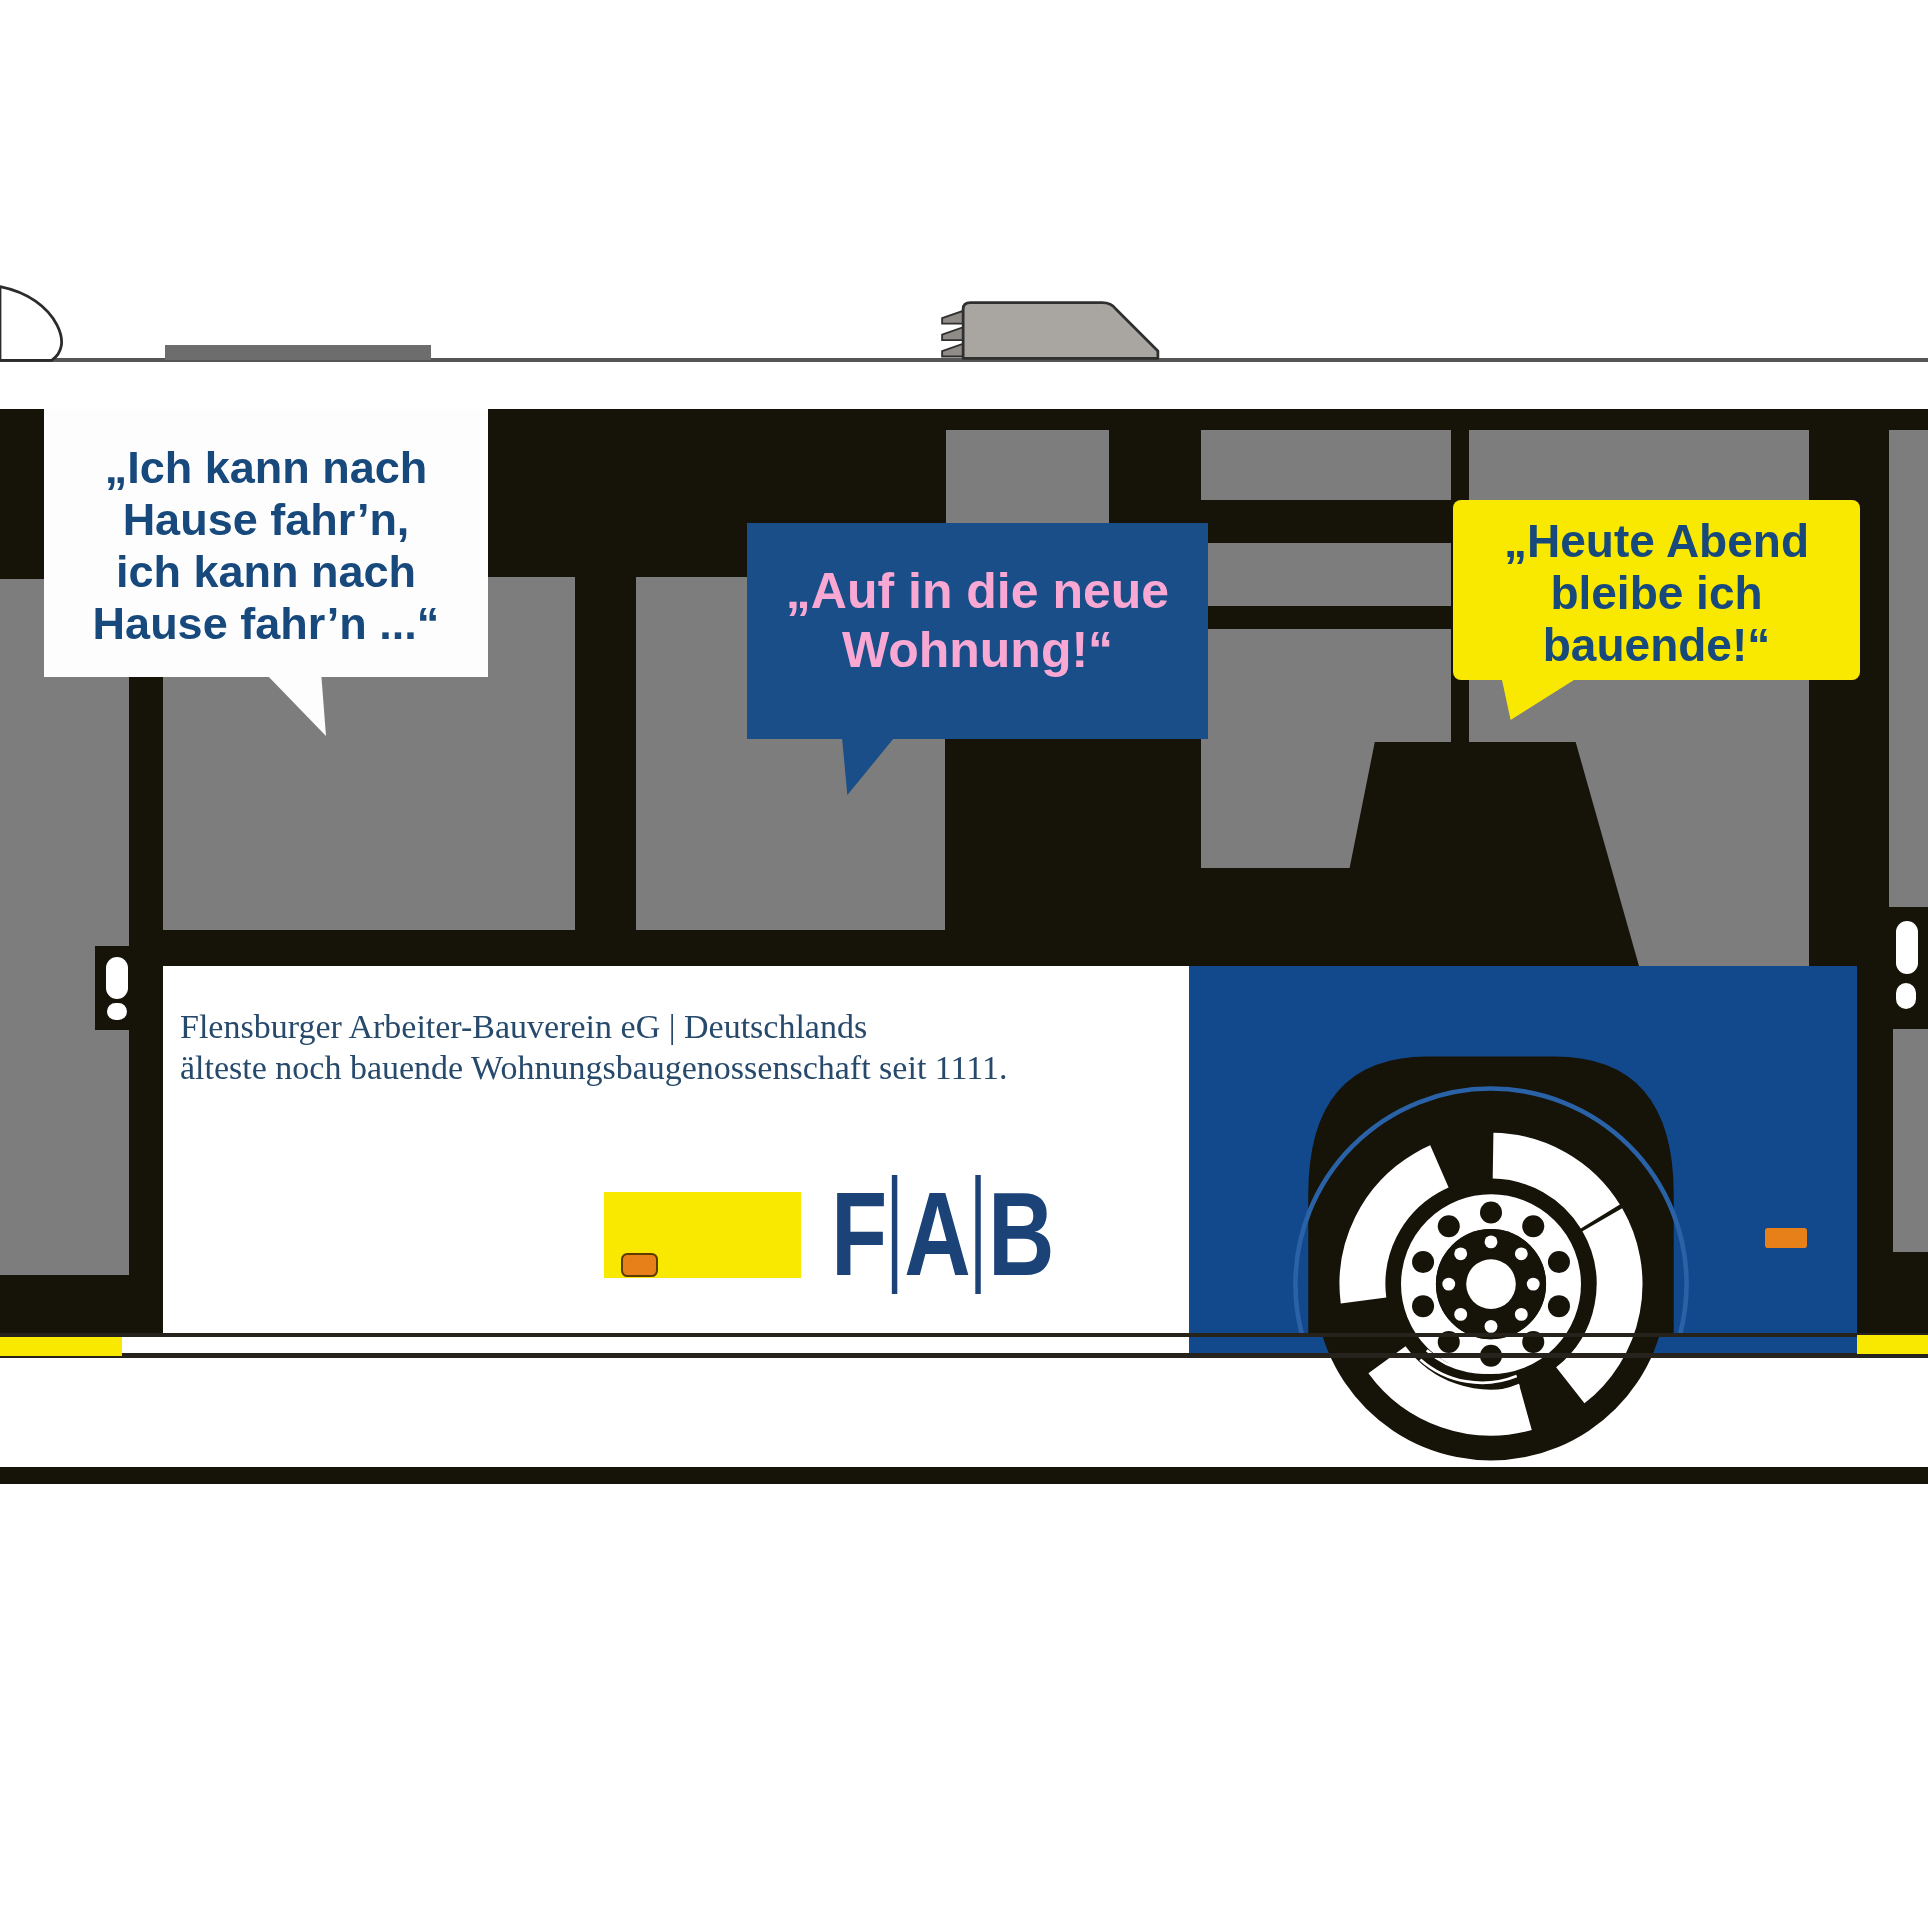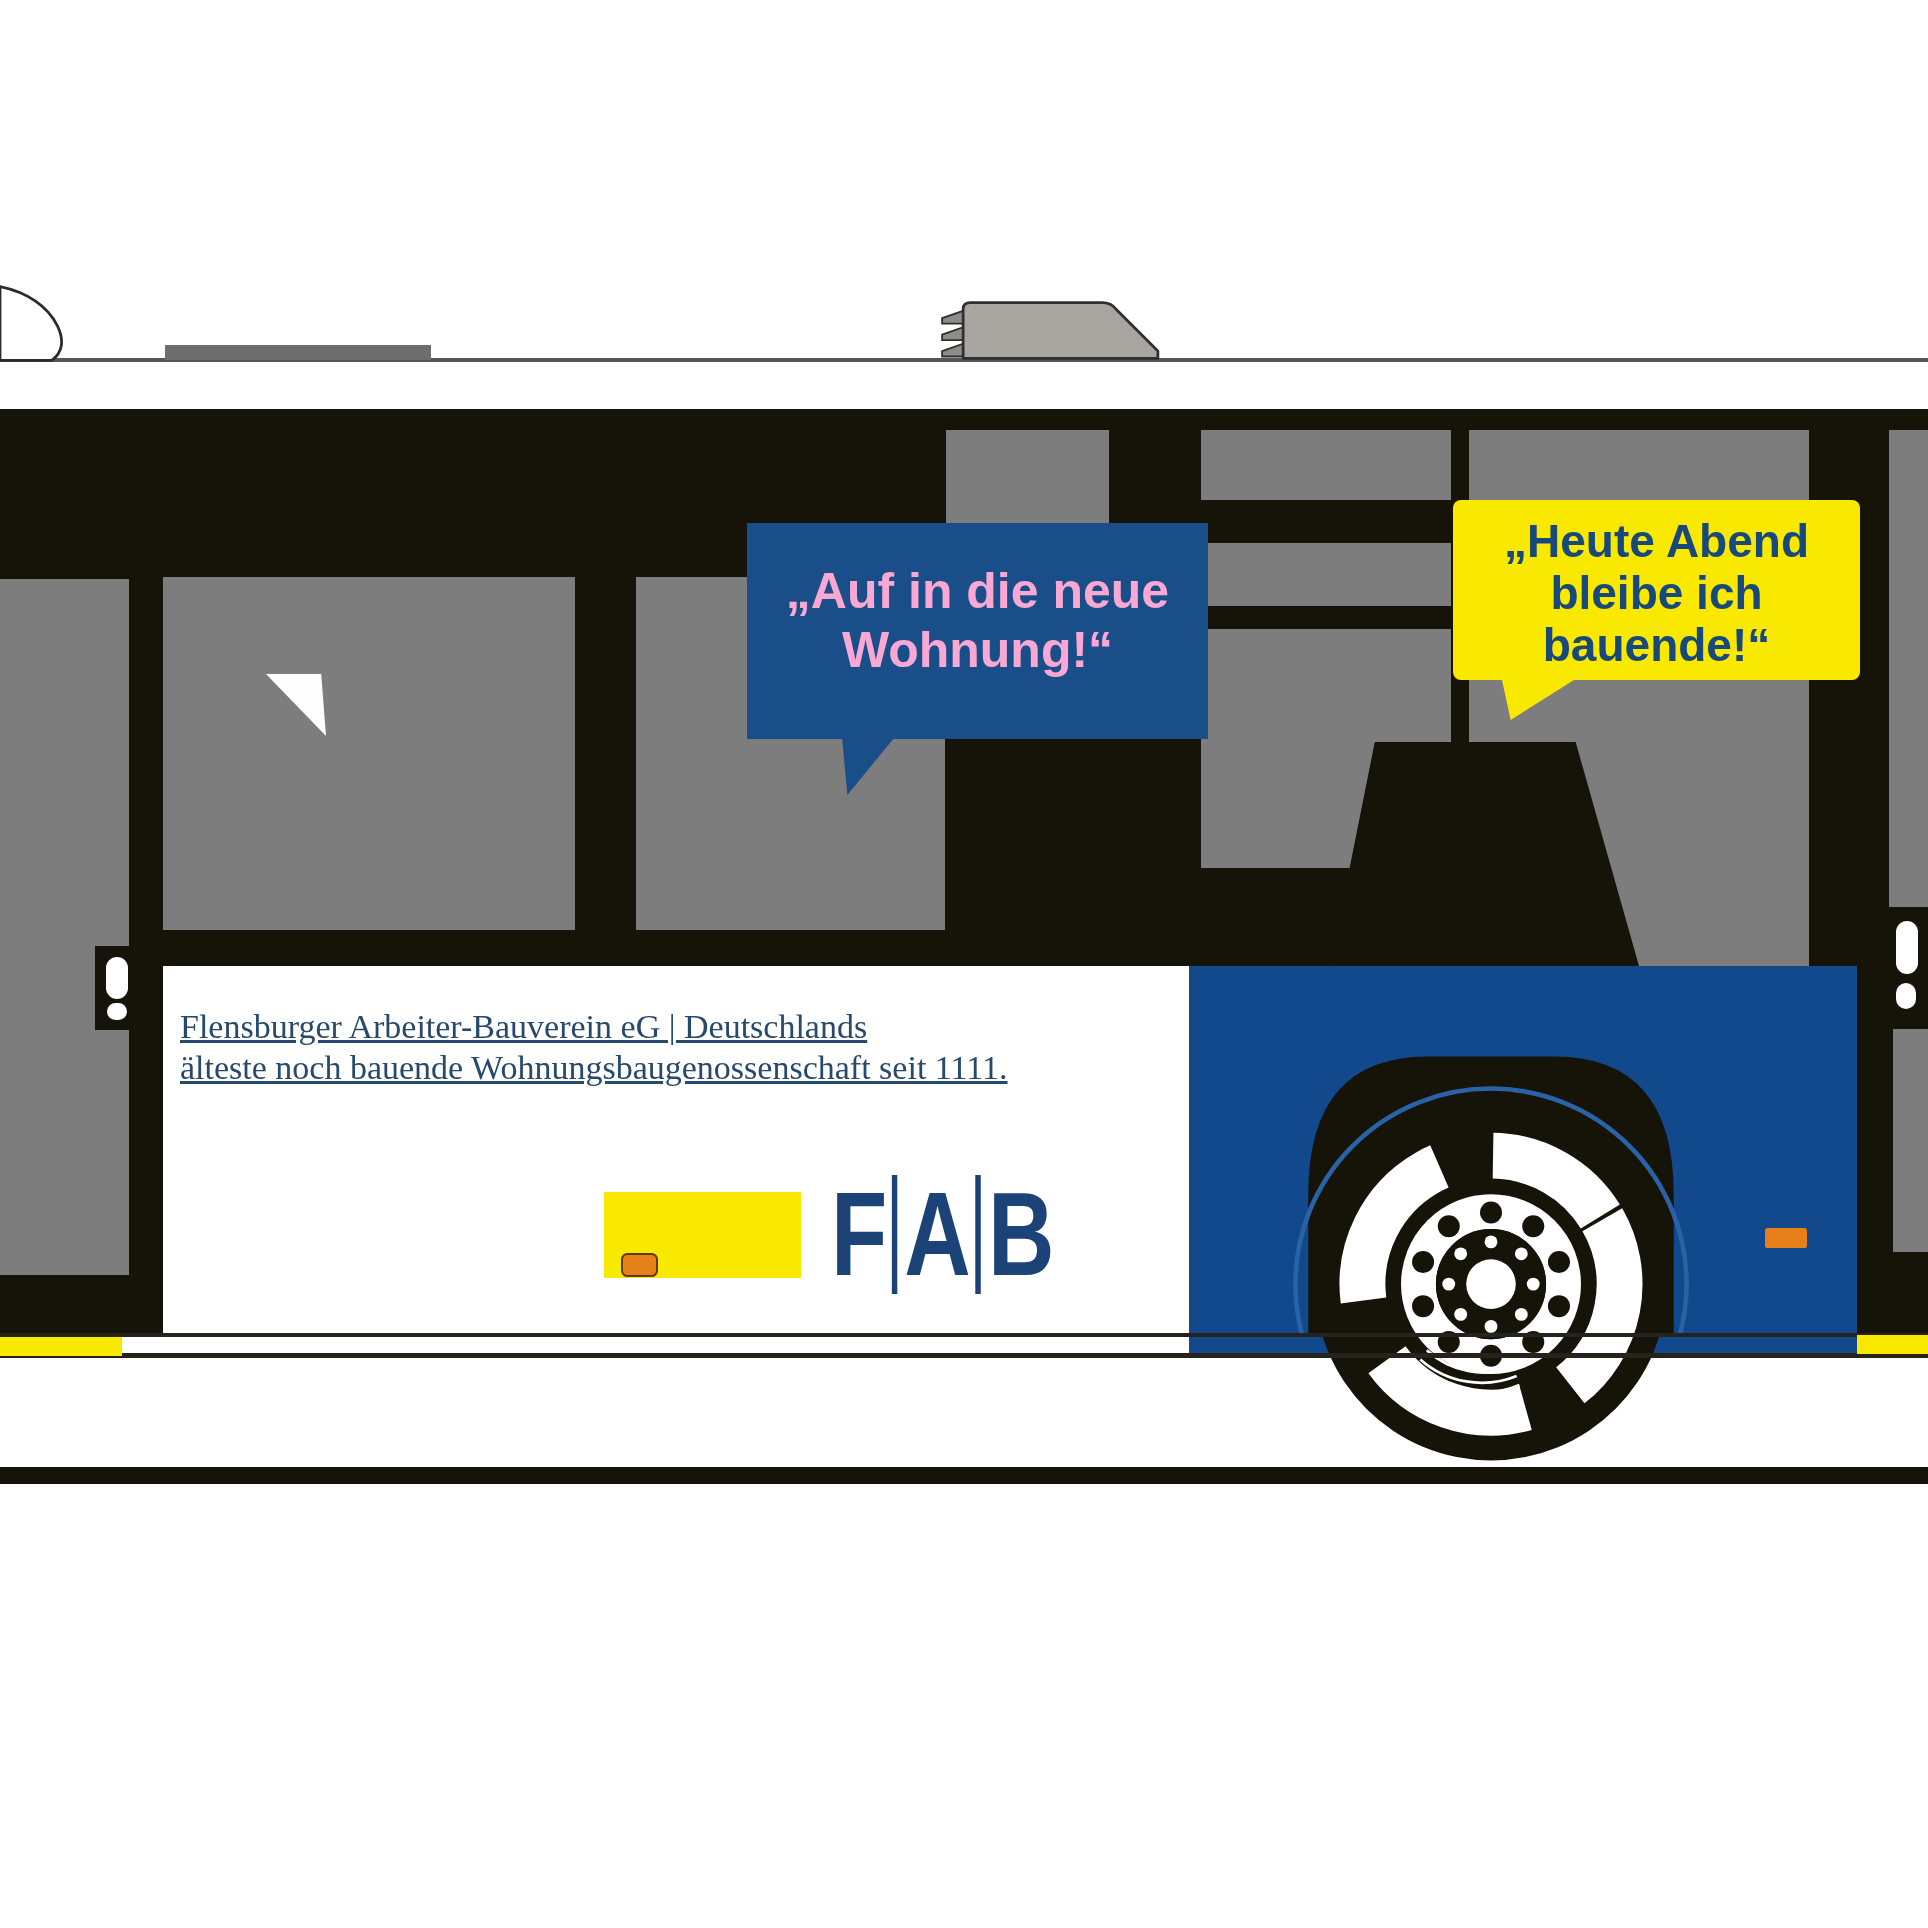--- a/index.html
+++ b/index.html
@@ -18,21 +18,21 @@
   .pill{position:absolute;background:#fff;border-radius:11px;}
   
   .bubble{position:absolute;box-sizing:border-box;text-align:center;font-weight:bold;}
   .bubble .ln{display:block;}
   .bubble-white{background:#fdfdfd;color:var(--speech-blue);font-size:45px;line-height:52px;padding-top:33px;}
   .bubble-blue{background:var(--bubble-blue);color:#f9a8d4;font-size:50px;line-height:59px;padding-top:39px;}
   .bubble-yellow{background:var(--accent-yellow);color:var(--speech-blue);font-size:46px;line-height:52px;padding-top:14.7px;}
   .tail{position:absolute;}
   
   .slogan{position:absolute;left:180px;top:1006px;color:var(--serif-blue);
-          font-family:"Liberation Serif",serif;font-size:34px;line-height:41px;white-space:nowrap;text-decoration:underline;}
+          font-family:"Liberation Serif",serif;font-size:34px;line-height:41px;white-space:nowrap;}
   
   .fab{position:absolute;left:831px;top:1175px;height:119px;display:flex;align-items:center;
        transform:scaleX(0.78);transform-origin:left center;color:var(--logo-blue);}
   .fab .letter{font-size:118px;font-weight:bold;line-height:119px;letter-spacing:-3.7px;}
   .fab .bar{width:7.3px;height:119px;background:var(--logo-blue);margin:0 9.2px;}
 </style>
 </head>
 <body>
 
 <div id="stage" style="--bus-black: #161309; --glass-gray: #7d7d7d; --roofline-gray: #565656; --roof-bar-gray: #6d6d6d; --ac-gray: #a9a6a2; --panel-blue: #12498c; --bubble-blue: #1a4e88; --speech-blue: #17497c; --serif-blue: #27496b; --logo-blue: #1c4378; --accent-yellow: #f9e800; --accent-orange: #e8801a; --wheel-arc-blue: #2a62a8;">
@@ -151,20 +151,26 @@
     </g>
   </svg>
 
   <div class="abs skirt-line" style="left:0;top:1333px;width:1928px;height:3.7px;"></div>
   <div class="abs skirt-line" style="left:0;top:1353px;width:1928px;height:4.6px;"></div>
   <div class="abs yellow" style="left:0;top:1337px;width:122px;height:19px;"></div>
   <div class="abs yellow" style="left:1857px;top:1335px;width:72px;height:19px;"></div>
 
   <div class="abs bus-black" style="left:0;top:1467px;width:1928px;height:16.5px;"></div>
 
+  <div class="bubble bubble-white" style="left:44px;top:409px;width:444px;height:268px;">
+    <span class="ln">„Ich kann nach</span>
+    <span class="ln">Hause fahr’n,</span>
+    <span class="ln">ich kann nach</span>
+    <span class="ln">Hause fahr’n ...“</span>
+  </div>
   <div class="tail" style="left:266px;top:674px;width:60px;height:62px;background:#fdfdfd;
               clip-path:polygon(0 0,92% 0,100% 100%);"></div>
 
   <div class="bubble bubble-blue" style="left:747px;top:523px;width:461px;height:216px;">
     <span class="ln">„Auf in die neue</span>
     <span class="ln">Wohnung!“</span>
   </div>
   <div class="tail" style="left:841px;top:738px;width:53px;height:57px;background:var(--bubble-blue);
               clip-path:polygon(2% 0,100% 0,12% 100%);"></div>
 

